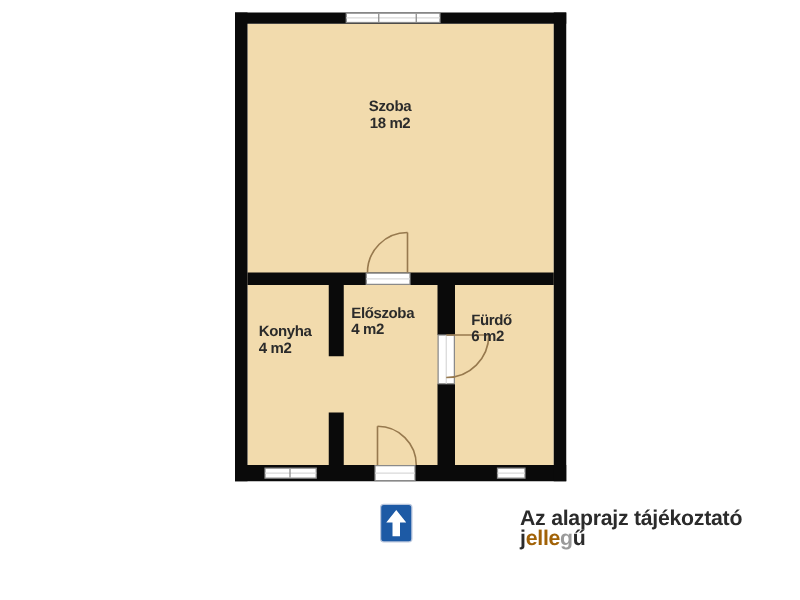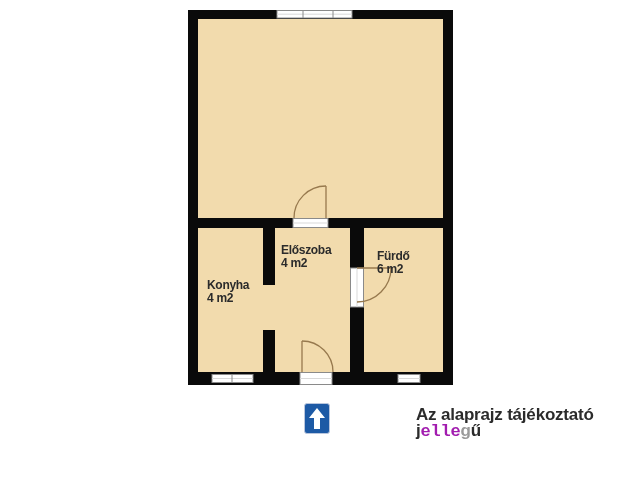--- a/index.html
+++ b/index.html
@@ -12,21 +12,21 @@
     position:absolute;font-weight:bold;font-size:12px;line-height:13px;
     color:#2b2b2b;letter-spacing:-0.3px;white-space:nowrap;
   }
   .room-label .line{display:block;}
   .centered{text-align:center;}
   #annotation{
     position:absolute;left:416px;top:407px;font-weight:bold;font-size:17px;
     line-height:16px;color:#2b2b2b;letter-spacing:-0.2px;white-space:nowrap;
   }
   #annotation .dark{color:#2b2b2b;}
-  #annotation .faded{color:#a21caf;font-family:Liberation Mono, monospace;}
+  #annotation .faded{color:#a16207;}
   #annotation .semi{color:#9a9a9a;}
   #north-sign{
     position:absolute;left:304px;top:403px;width:26px;height:31px;
     background:#1d5aa5;border:1px solid #b9c6dd;border-radius:3px;
     box-sizing:border-box;display:flex;align-items:center;justify-content:center;
   }
 </style>
 </head>
 <body>
 
@@ -90,22 +90,26 @@
         <path d="M357,268 L391,268"></path>
         <path d="M391,268 A34,34 0 0 1 357,302"></path>
       </g>
       <g>
         <path d="M302,341 L302,372"></path>
         <path d="M302,341 A31,31 0 0 1 333,372"></path>
       </g>
     </g>
   </svg>
 
+  <div class="room-label centered" style="left:252px;top:79px;width:120px;">
+    <span class="line">Szoba</span>
+    <span class="line">18 m2</span>
+  </div>
 
-  <div class="room-label" style="left:207px;top:259px;margin-top:20px;">
+  <div class="room-label" style="left:207px;top:259px;">
     <span class="line">Konyha</span>
     <span class="line">4 m2</span>
   </div>
 
   <div class="room-label" style="left:281px;top:244px;">
     <span class="line">Előszoba</span>
     <span class="line">4 m2</span>
   </div>
 
   <div class="room-label" style="left:377px;top:250px;">

